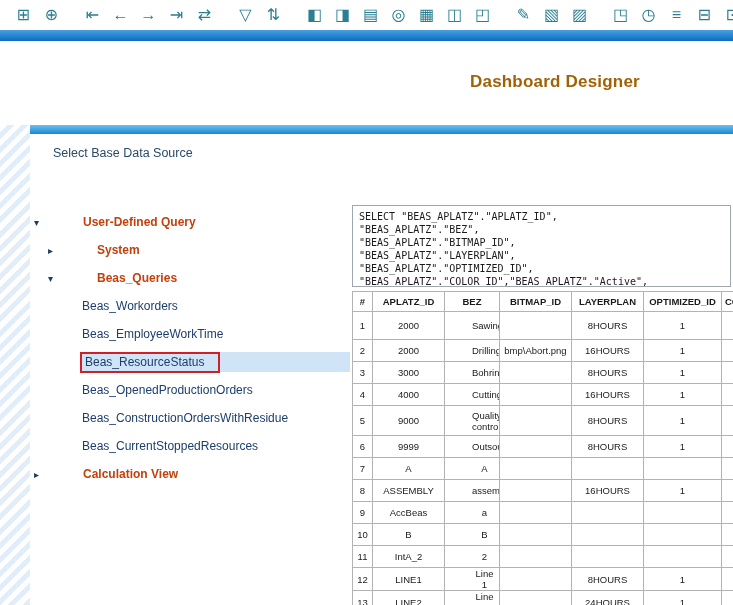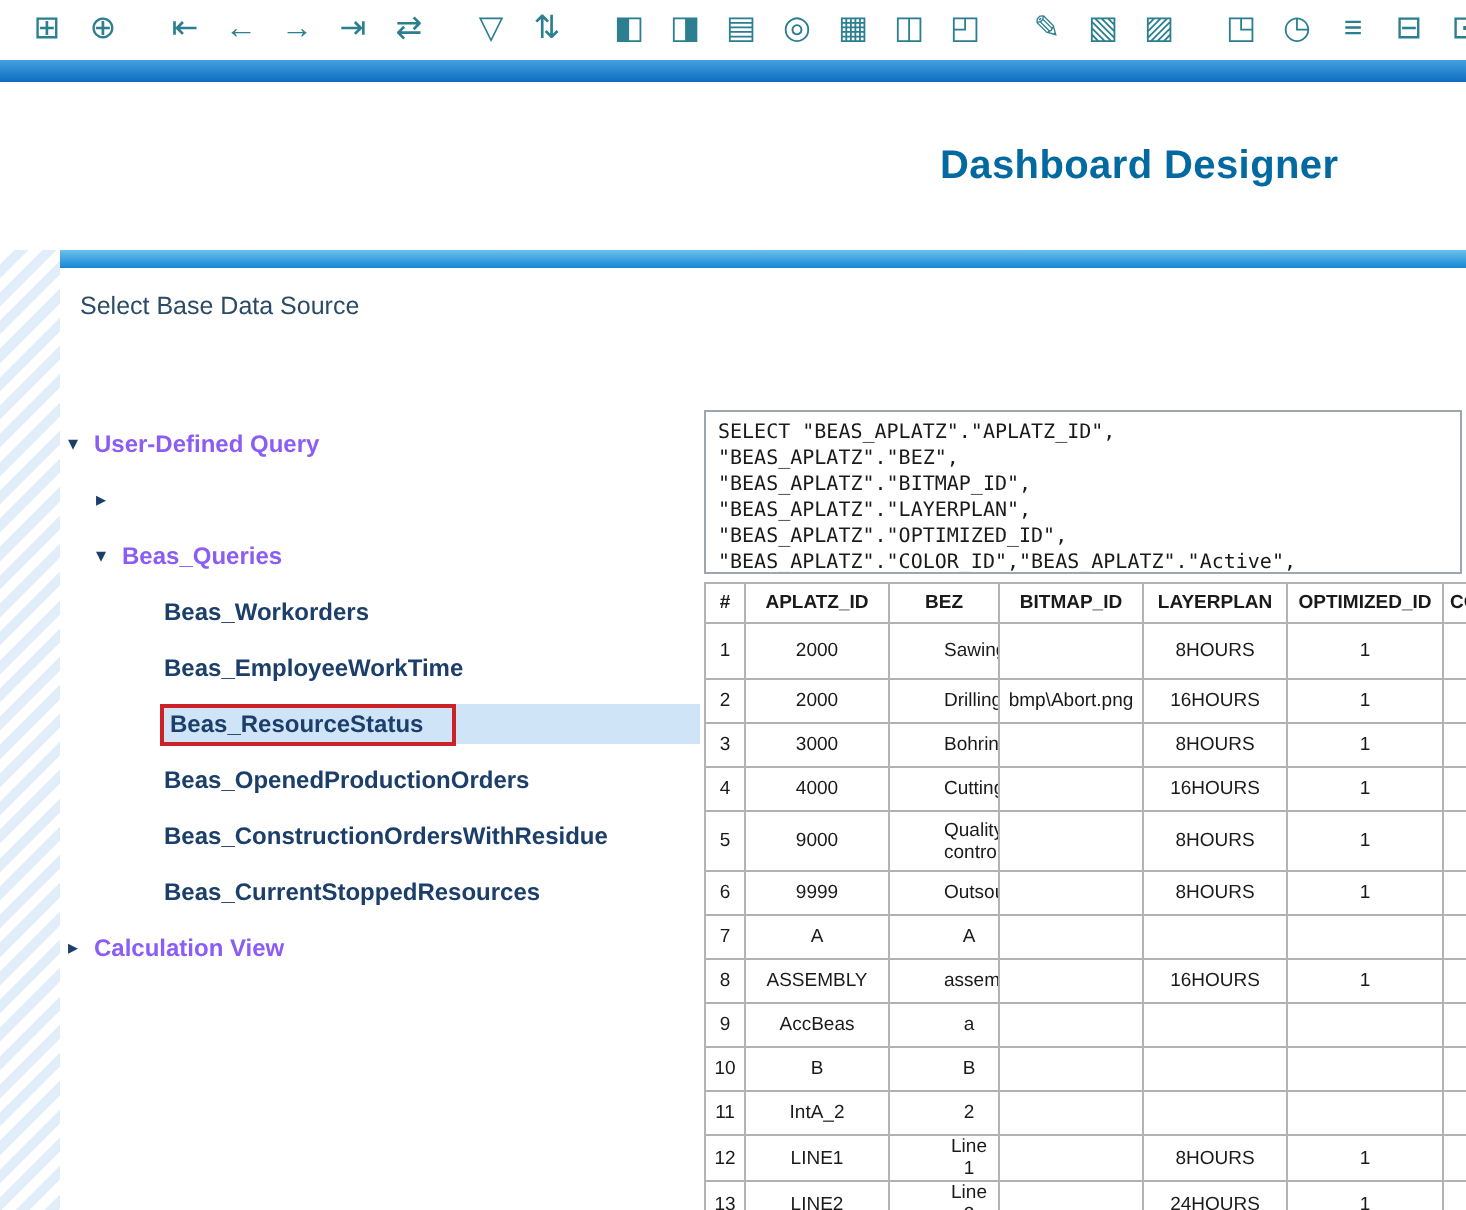--- a/index.html
+++ b/index.html
@@ -14,43 +14,43 @@
   .tb-icon{
     width:23px;height:23px;line-height:23px;text-align:center;font-size:16px;
     color:var(--toolbar-icon);margin-right:5px;cursor:pointer;flex:0 0 auto;
   }
   .tb-icon.gap{margin-right:18px;}
   .blue-bar{
     position:absolute;top:30px;left:0;width:733px;height:11px;
     background:linear-gradient(180deg,#47a0e0,#0d6cc1);
   }
   .app-title{
-    position:absolute;top:72px;left:470px;font-size:20px;font-weight:bold;color:#0369a1;
+    position:absolute;top:72px;left:470px;font-size:17px;font-weight:bold;color:#a16207;
     letter-spacing:.2px;
   }
   .stripes{
     position:absolute;top:125px;left:0;width:30px;height:480px;
     background:repeating-linear-gradient(135deg,#ffffff 0 5px,#e1edf9 5px 10px);
   }
   .panel-strip{
     position:absolute;top:125px;left:30px;width:703px;height:9px;
     background:linear-gradient(180deg,#6cc0ee,var(--accent));
   }
   .panel-heading{
-    position:absolute;top:146px;left:40px;font-size:12.5px;color:#2a4a66;
+    position:absolute;top:146px;left:53px;font-size:12.5px;color:#2a4a66;
   }
   .tree{position:absolute;top:208px;left:34px;width:316px;}
   .tree-row{height:28px;display:flex;align-items:center;font-size:12px;color:var(--tree-text);cursor:pointer;}
   .tree-row.lvl1{padding-left:14px;}
   .tree-row.lvl2{padding-left:48px;}
   .expander{width:13px;font-size:10px;color:var(--tree-text);flex:0 0 auto;}
   .tree-body{flex:1;display:flex;align-items:center;height:20px;min-width:0;}
   .tree-row.selected .tree-body{background:var(--selection);}
-  .tree-label{white-space:nowrap;font-weight:bold;}
-  .tree-label.bold{font-weight:bold;color:#8b5cf6;}
+  .tree-label{white-space:nowrap;}
+  .tree-label.bold{font-weight:bold;color:#c2410c;margin-left:36px;}
   .marker-box{
     display:inline-block;border:2px solid var(--marker);
     padding:0 14px 1px 3px;margin-left:-2px;line-height:16px;
   }
   .sql-box{
     position:absolute;top:205px;left:352px;width:365px;height:72px;
     border:1px solid #9fa7ae;background:#fff;padding:4px 6px;overflow:hidden;
     font-family:"DejaVu Sans Mono",monospace;font-size:10px;line-height:13px;color:#1a1a1a;
   }
   .grid-wrap{position:absolute;top:291px;left:352px;width:381px;height:314px;overflow:hidden;}
@@ -105,20 +105,23 @@
 
 <div class="tree">
     <div class="tree-row lvl0">
       <span class="expander">▾</span>
       <span class="tree-body">
         <span class="tree-label bold">User-Defined Query</span>
       </span>
     </div>
     <div class="tree-row lvl1">
       <span class="expander">▸</span>
+      <span class="tree-body">
+        <span class="tree-label bold">System</span>
+      </span>
     </div>
     <div class="tree-row lvl1">
       <span class="expander">▾</span>
       <span class="tree-body">
         <span class="tree-label bold">Beas_Queries</span>
       </span>
     </div>
     <div class="tree-row lvl2">
       <span class="tree-body">
         <span class="tree-label">Beas_Workorders</span>

